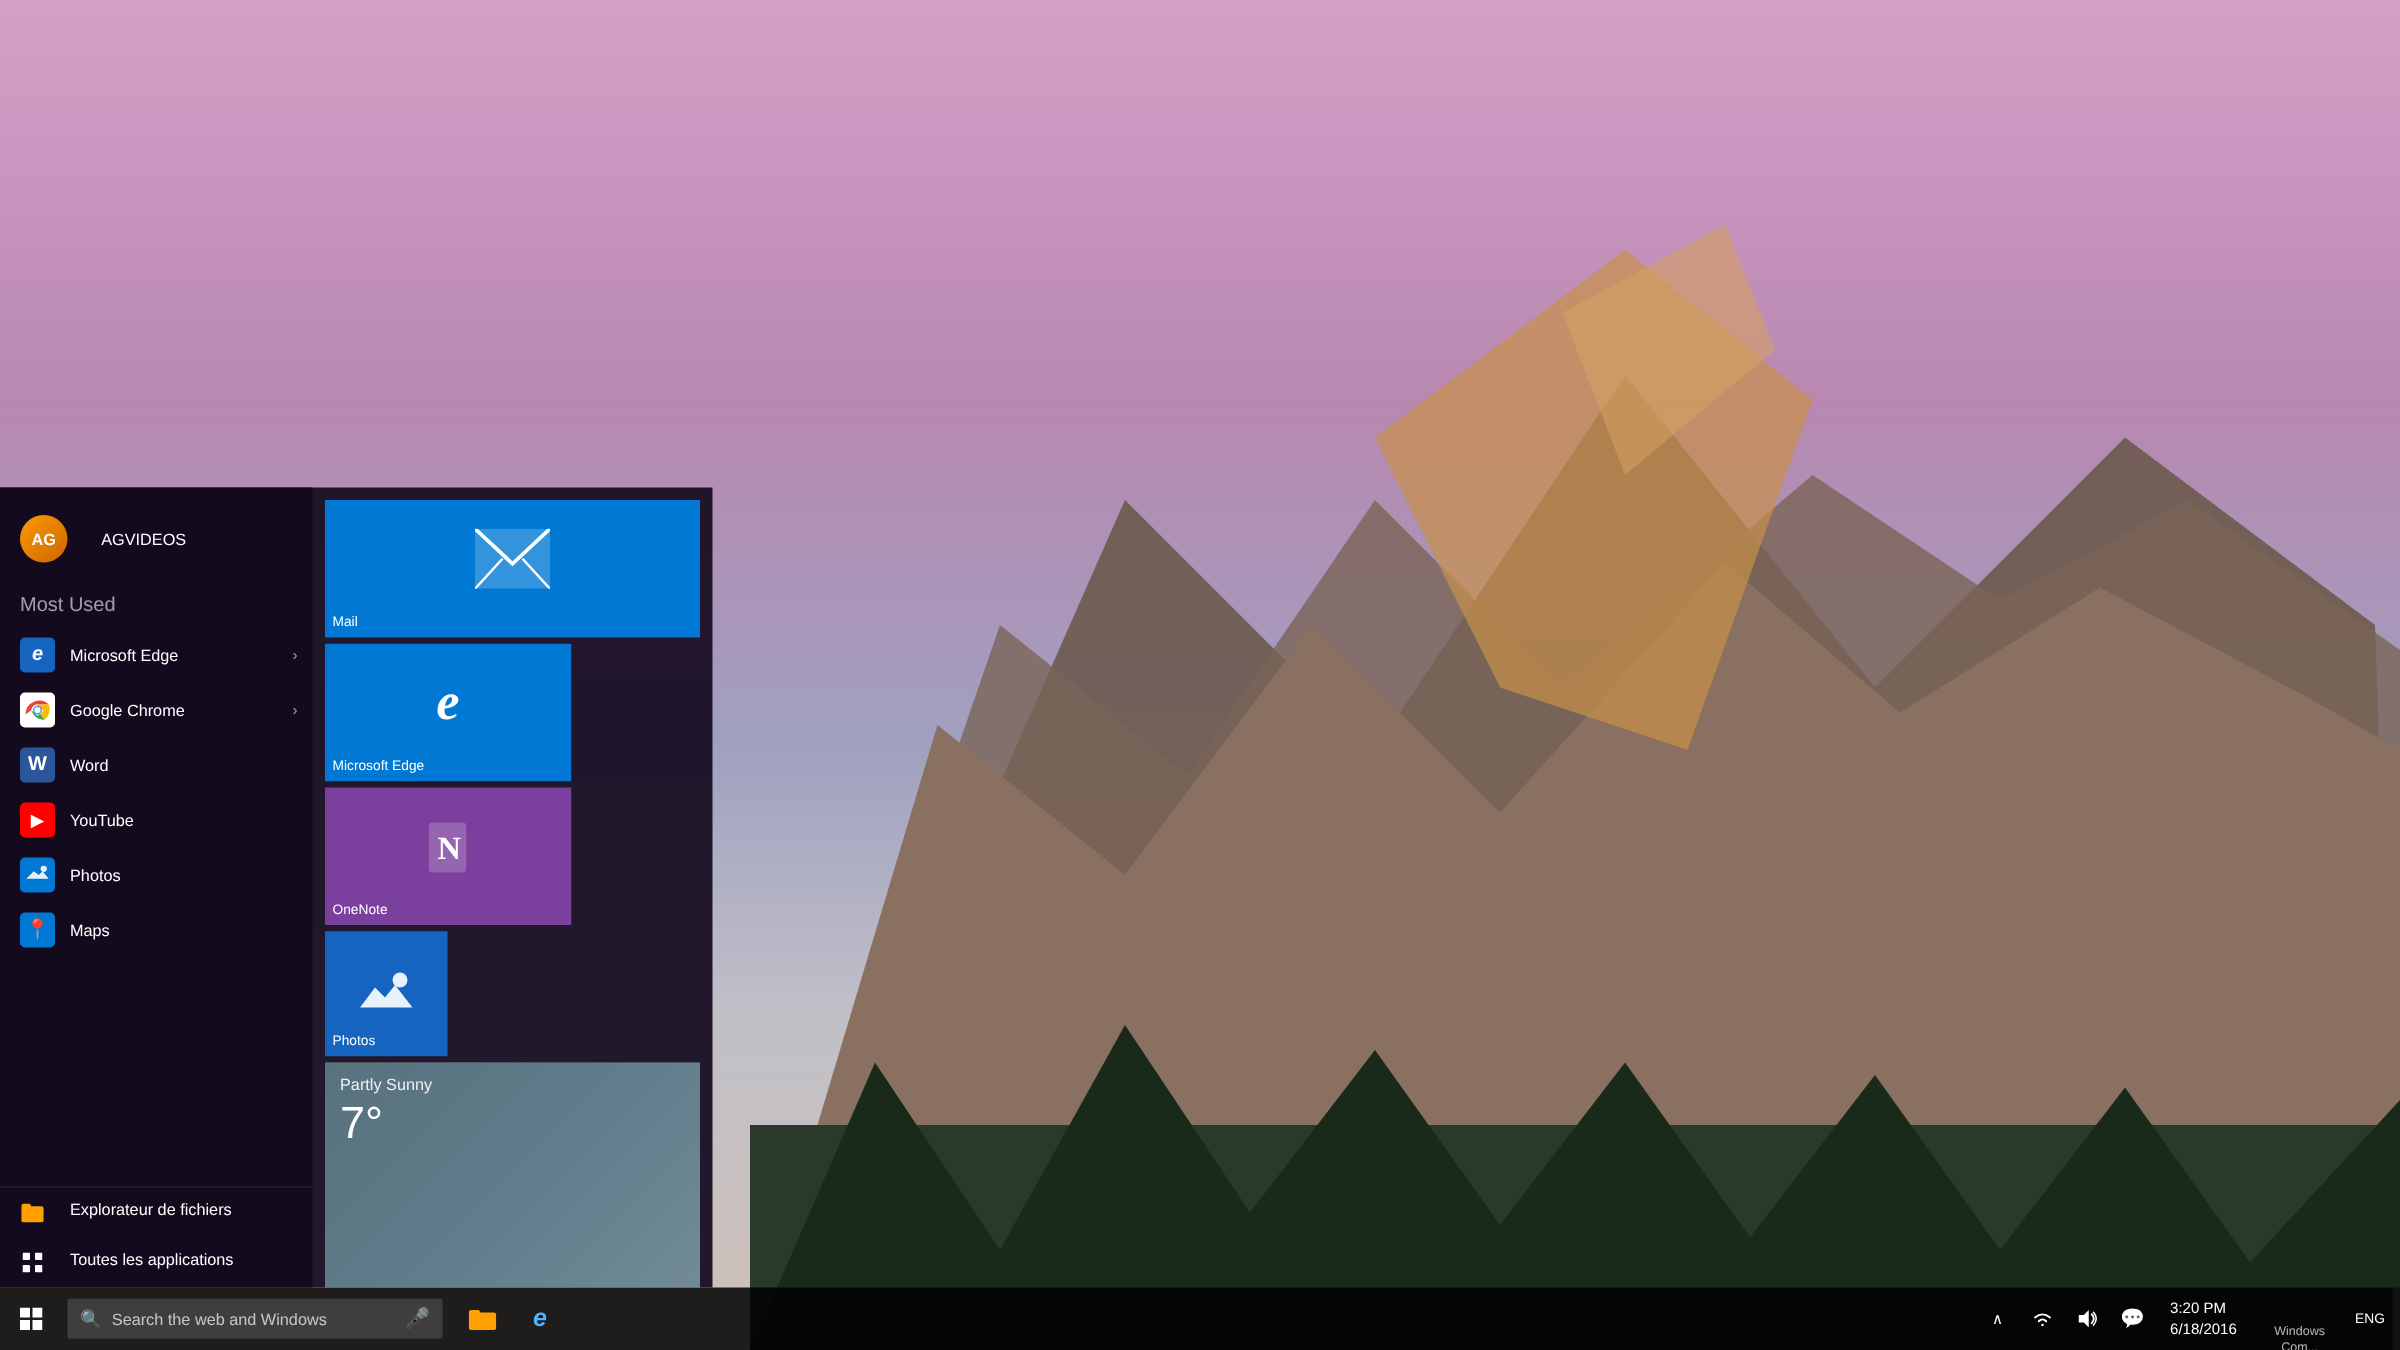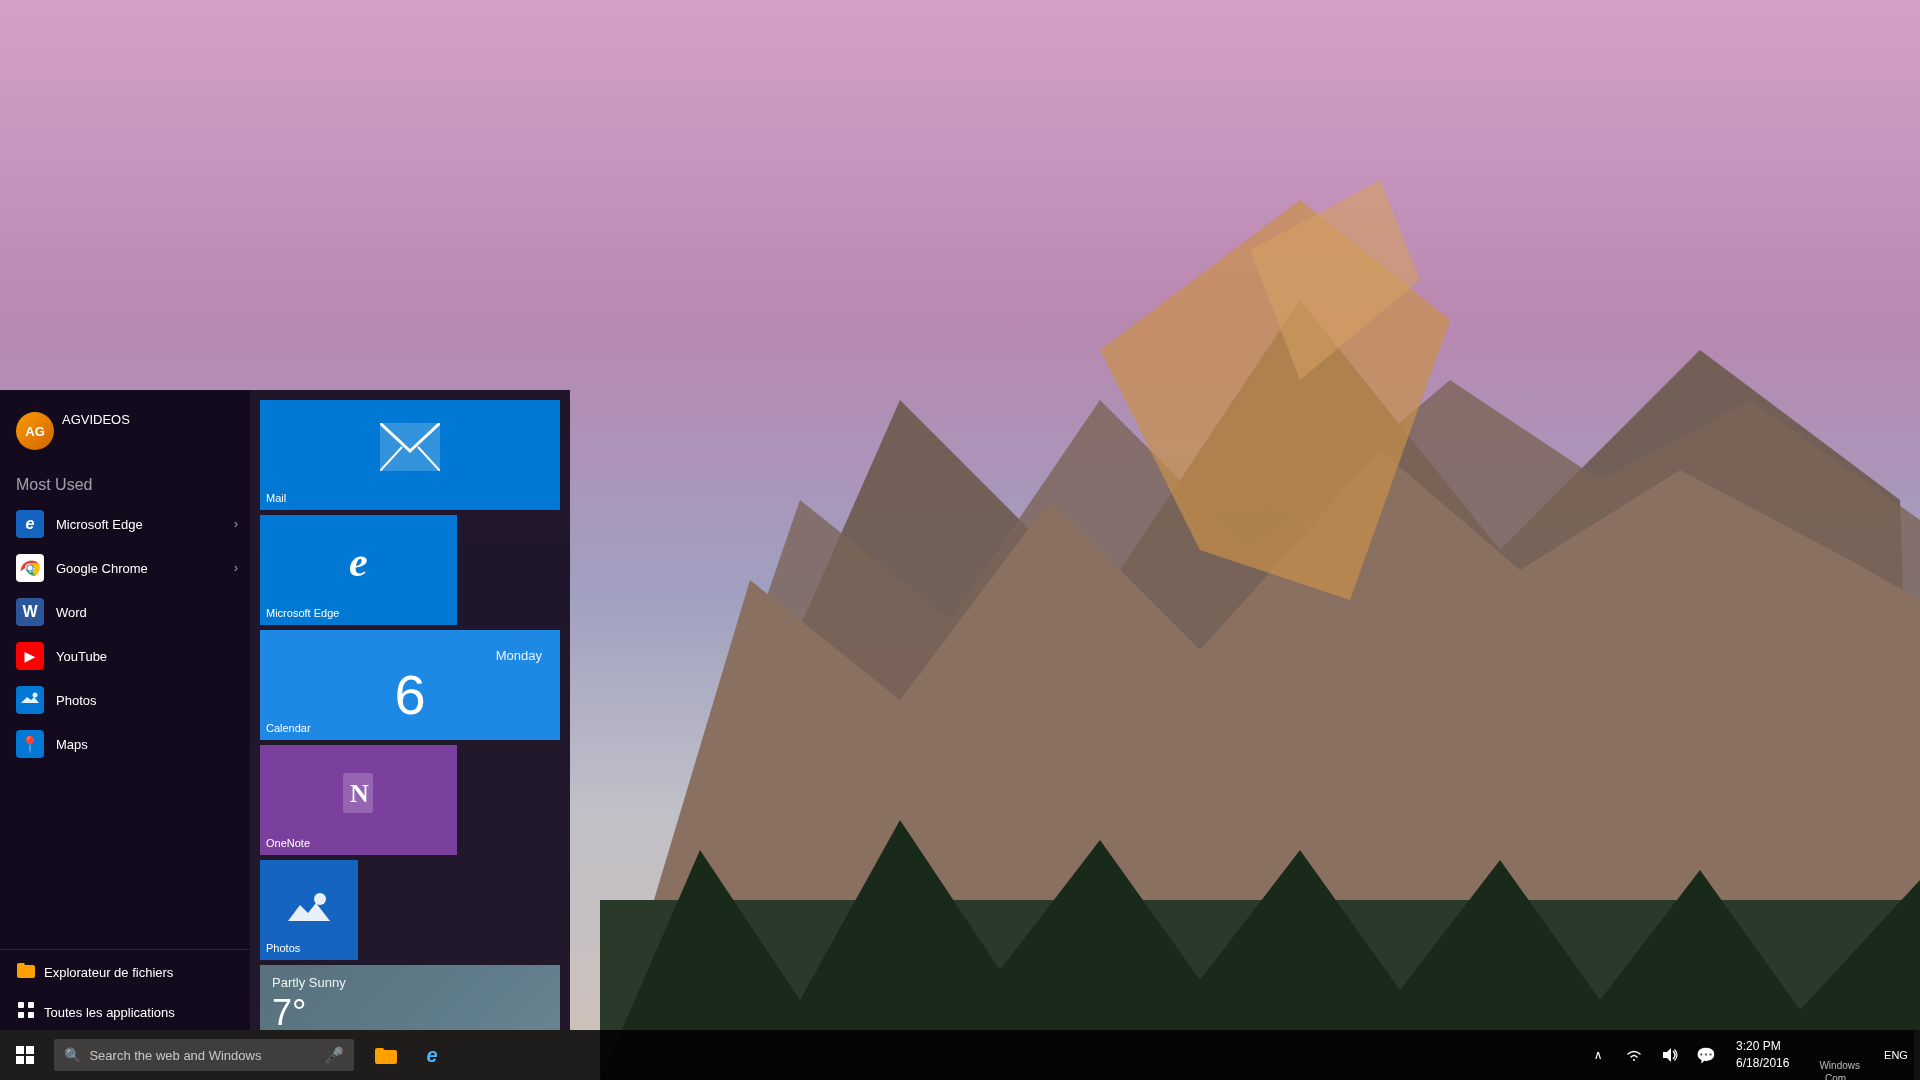--- a/index.html
+++ b/index.html
@@ -147,23 +147,23 @@
     #left-panel {
       width: 250px;
       background: rgba(20, 10, 30, 0.98);
       display: flex;
       flex-direction: column;
       padding-top: 10px;
     }
 
     #user-section {
       display: flex;
-      align-items: flex-start;
+      align-items: center;
       padding: 12px 16px;
-      gap: 8px;
+      gap: 27px;
     }
     #user-avatar {
       width: 38px;
       height: 38px;
       border-radius: 50%;
       background: linear-gradient(135deg, #ff9900, #cc6600);
       display: flex;
       align-items: center;
       justify-content: center;
       font-size: 13px;
@@ -208,24 +208,24 @@
       color: rgba(255,255,255,0.6);
       font-size: 12px;
     }
 
     #left-bottom {
       margin-top: auto;
       border-top: 1px solid rgba(255,255,255,0.1);
     }
     .bottom-item {
       display: flex;
-      align-items: flex-end;
+      align-items: flex-start;
       padding: 10px 16px;
       cursor: pointer;
-      gap: 8px;
+      gap: 20px;
       color: white;
       font-size: 13px;
     }
     .bottom-icon {
       width: 20px;
       height: 20px;
       display: flex;
       align-items: center;
       justify-content: center;
       font-size: 14px;
@@ -438,25 +438,20 @@
       </div>
 
       <div class="tile tile-medium tile-edge">
         <span class="edge-e" style="font-size:42px;margin-bottom:16px;">e</span>
         <span class="tile-label">Microsoft Edge</span>
       </div>
     </div>
 
     <div style="display:grid;grid-template-columns:2fr 1fr;gap:5px;margin-bottom:5px;">
 
-      <div class="tile tile-large tile-calendar" style="flex-direction:column;align-items:flex-start;padding:10px 14px;">
-        <span style="font-size:13px;color:rgba(255,255,255,0.9);align-self:flex-end;margin-right:4px;">Monday</span>
-        <span style="font-size:56px;font-weight:200;line-height:1;color:white;align-self:center;margin-top:4px;">6</span>
-        <span class="tile-label">Calendar</span>
-      </div>
 
       <div class="tile tile-medium tile-onenote">
         <svg width="40" height="48" viewBox="0 0 40 48" style="margin-bottom:14px;">
           <rect x="5" y="4" width="30" height="40" rx="3" fill="rgba(255,255,255,0.2)"></rect>
           <text x="12" y="33" fill="white" font-size="26" font-weight="bold" font-family="serif">N</text>
         </svg>
         <span class="tile-label">OneNote</span>
       </div>
     </div>
 

